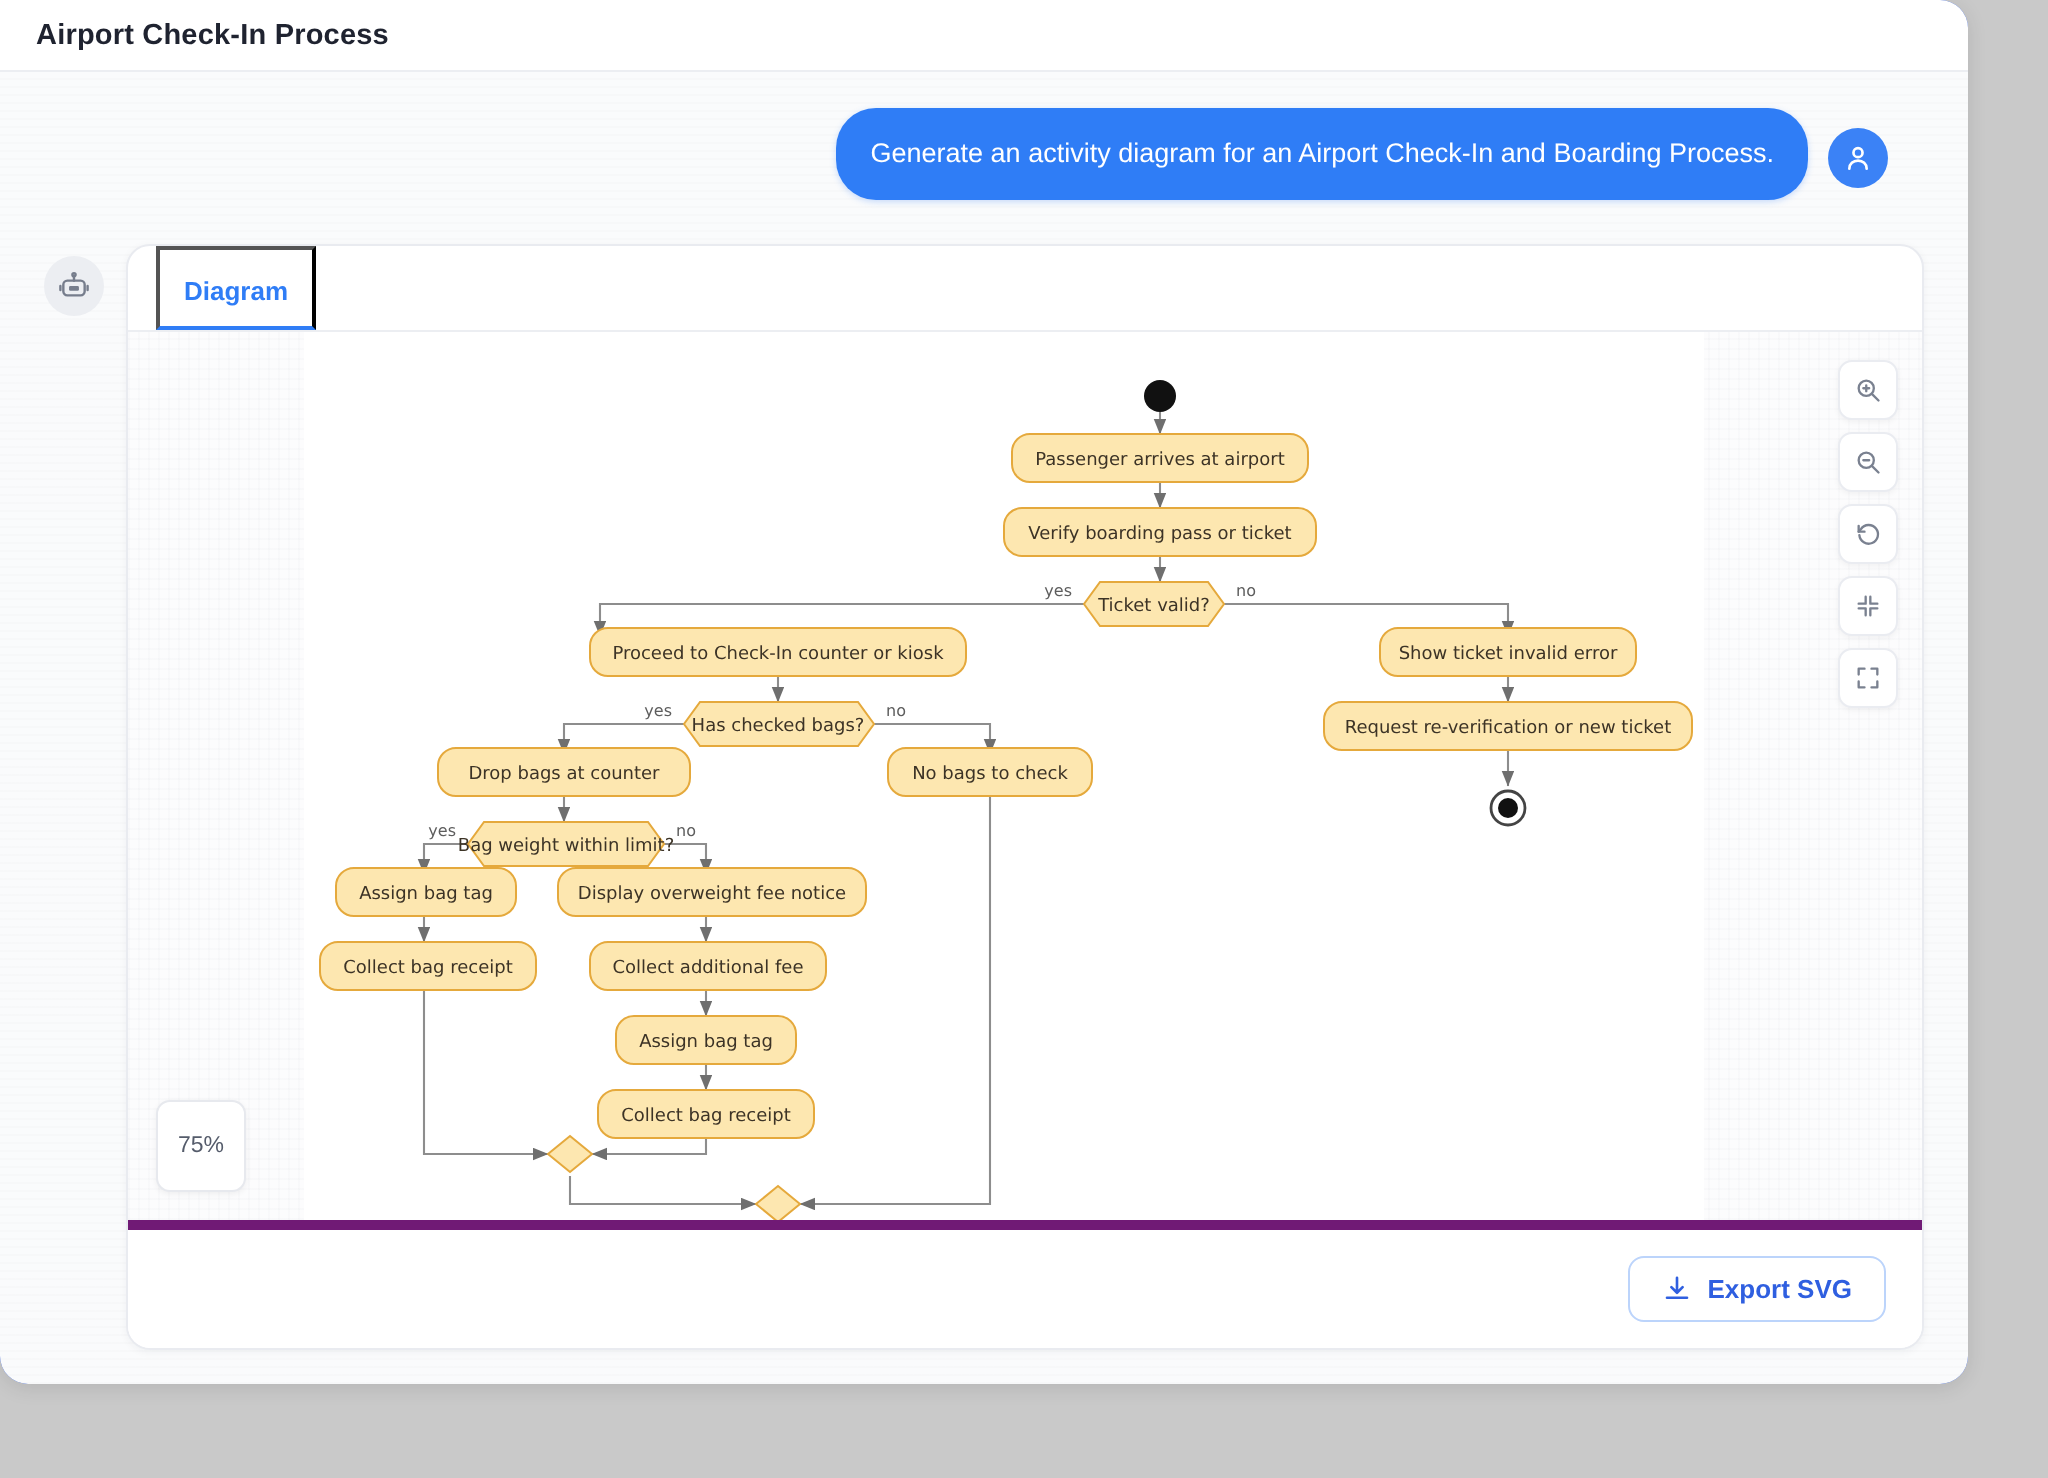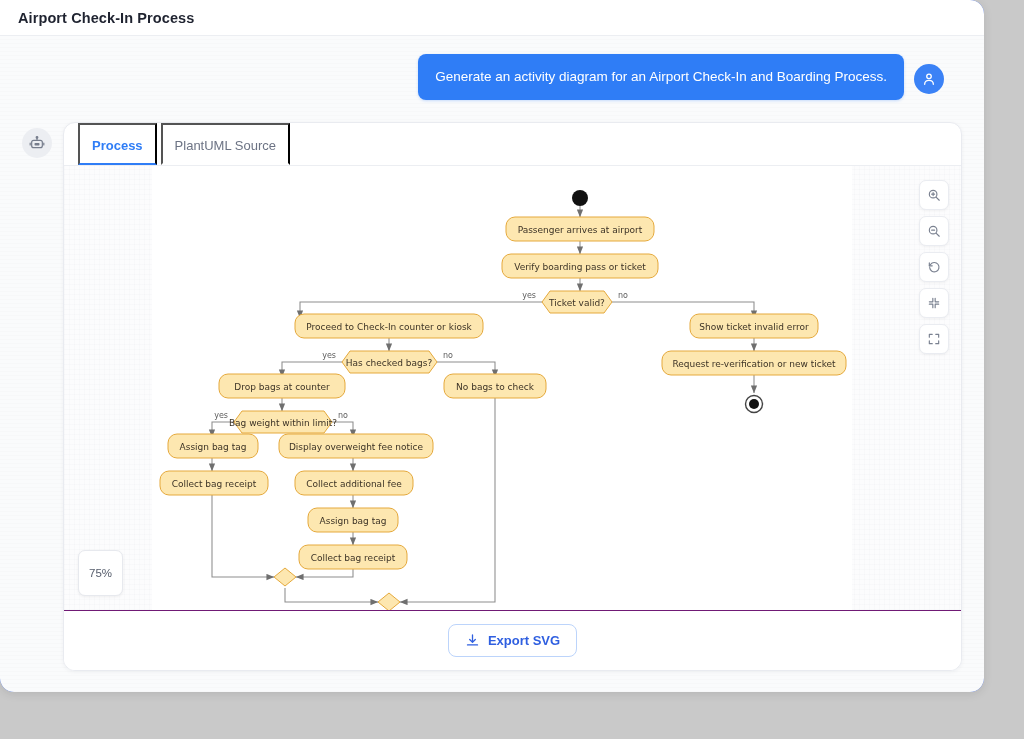--- a/index.html
+++ b/index.html
@@ -47,21 +47,21 @@
   #user-avatar {
     width: 30px; height: 30px; border-radius: 50%;
     background: #3b82f6;
     display: flex; align-items: center; justify-content: center;
     flex: 0 0 auto;
     margin-top: 10px;
   }
   #user-bubble {
     background: #2f7df6;
     color: #fff;
-    border-radius: 8px;
+    border-radius: 20px;
     padding: 14px 17px;
     font-size: 13.5px;
     max-width: 500px;
     line-height: 1.35;
     box-shadow: 0 1px 3px rgba(47,125,246,.25);
   }
   
   #assistant-row {
     display: flex; align-items: flex-start; gap: 11px;
     margin-top: 22px;
@@ -132,24 +132,24 @@
     width: 30px; height: 30px;
     background: #ffffff;
     border: 1px solid #eaecf1;
     border-radius: 7px;
     display: flex; align-items: center; justify-content: center;
     box-shadow: 0 1px 3px rgba(0,0,0,.05);
     cursor: pointer;
   }
   
   #card-footer {
-    display: flex; justify-content: center; gap: 12px;
+    display: flex; justify-content: flex-end; gap: 12px;
     padding: 13px 18px;
     background: #ffffff;
-    border-top: 1px solid #701a75;
+    border-top: 5px solid #701a75;
   }
   .action-btn {
     display: flex; align-items: center; gap: 8px;
     background: #ffffff;
     border: 1px solid #bcd4fb;
     border-radius: 8px;
     color: #2f5fe0;
     font-size: 13px; font-weight: bold;
     padding: 8px 16px;
     cursor: pointer;
@@ -188,22 +188,21 @@
           <path d="M12 4.5v3.5"></path>
             <circle cx="12" cy="3.6" r="1.2"></circle>
           <path d="M1.8 12v3M22.2 12v3"></path>
           <rect x="8.3" y="12" width="7.4" height="3.6" rx="1" fill="#767d8c" stroke="none"></rect>
         </svg>
       </div>
 
       <div id="result-card">
 
         <div id="tabs">
-          <button class="tab active">Process</button>
-          <button class="tab">PlantUML Source</button>
+          <button class="tab active">Diagram</button>
         </div>
 
         <div id="canvas-wrap">
           <div id="canvas-white"></div>
 
           <svg id="diagram-svg" width="880" height="444" viewBox="0 0 880 444">
             <defs>
               <marker id="arw" markerWidth="9" markerHeight="9" refX="7.2" refY="3" orient="auto">
                 <path d="M0,0 L7.4,3 L0,6 z" fill="#6f6f6f"></path>
               </marker>

